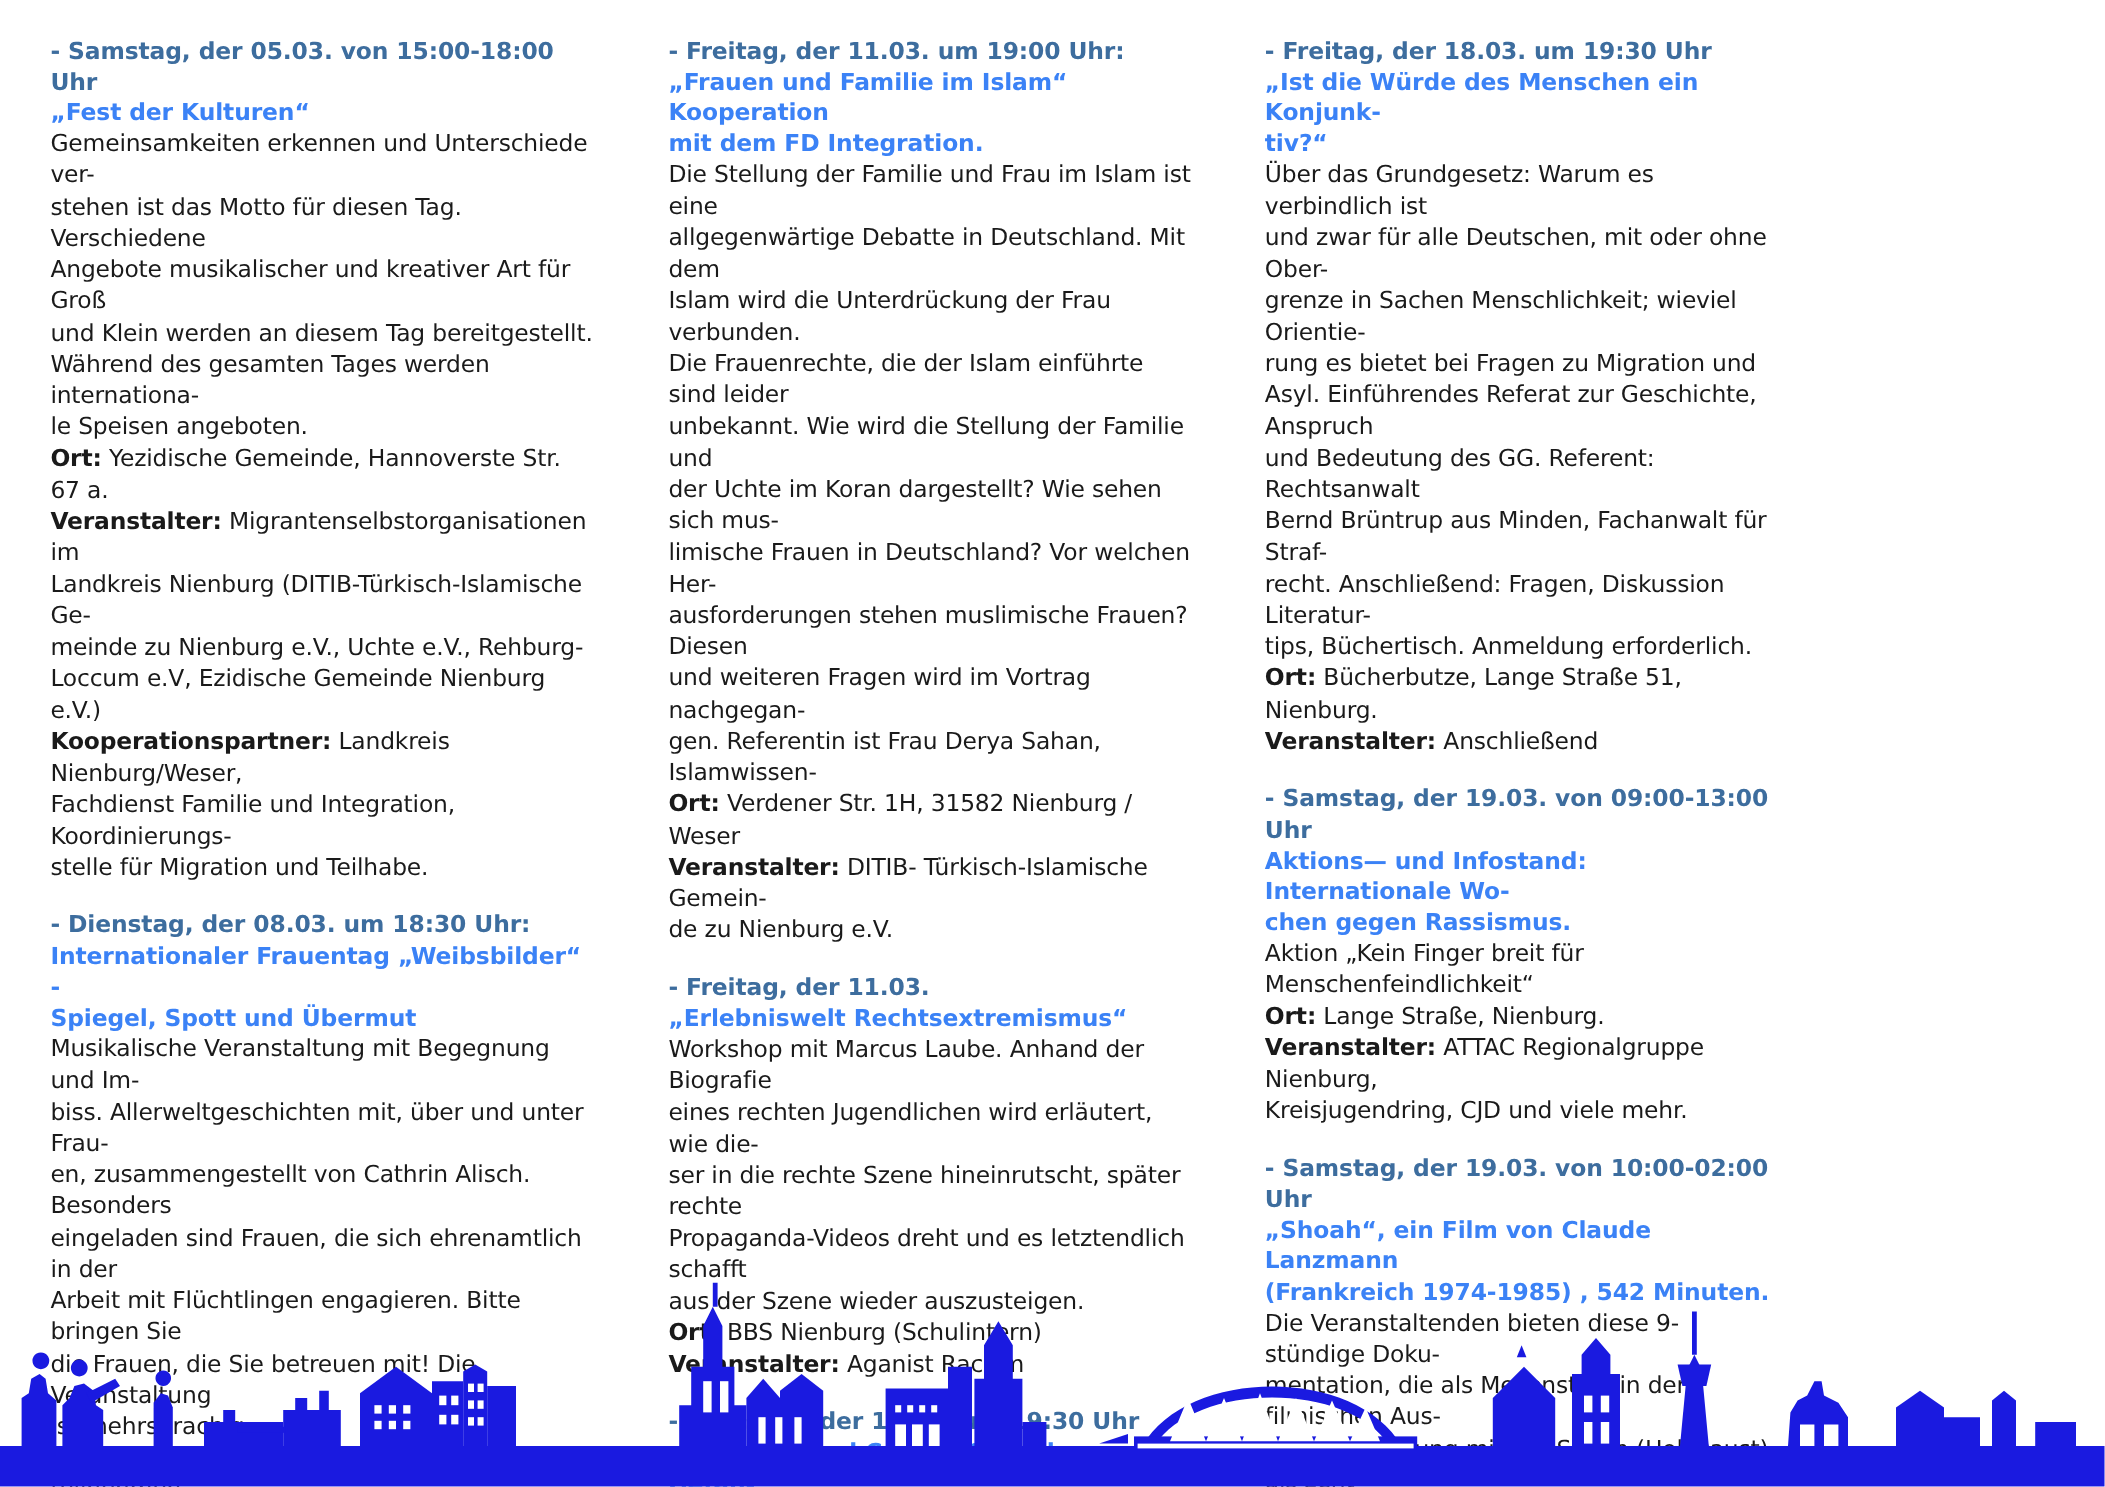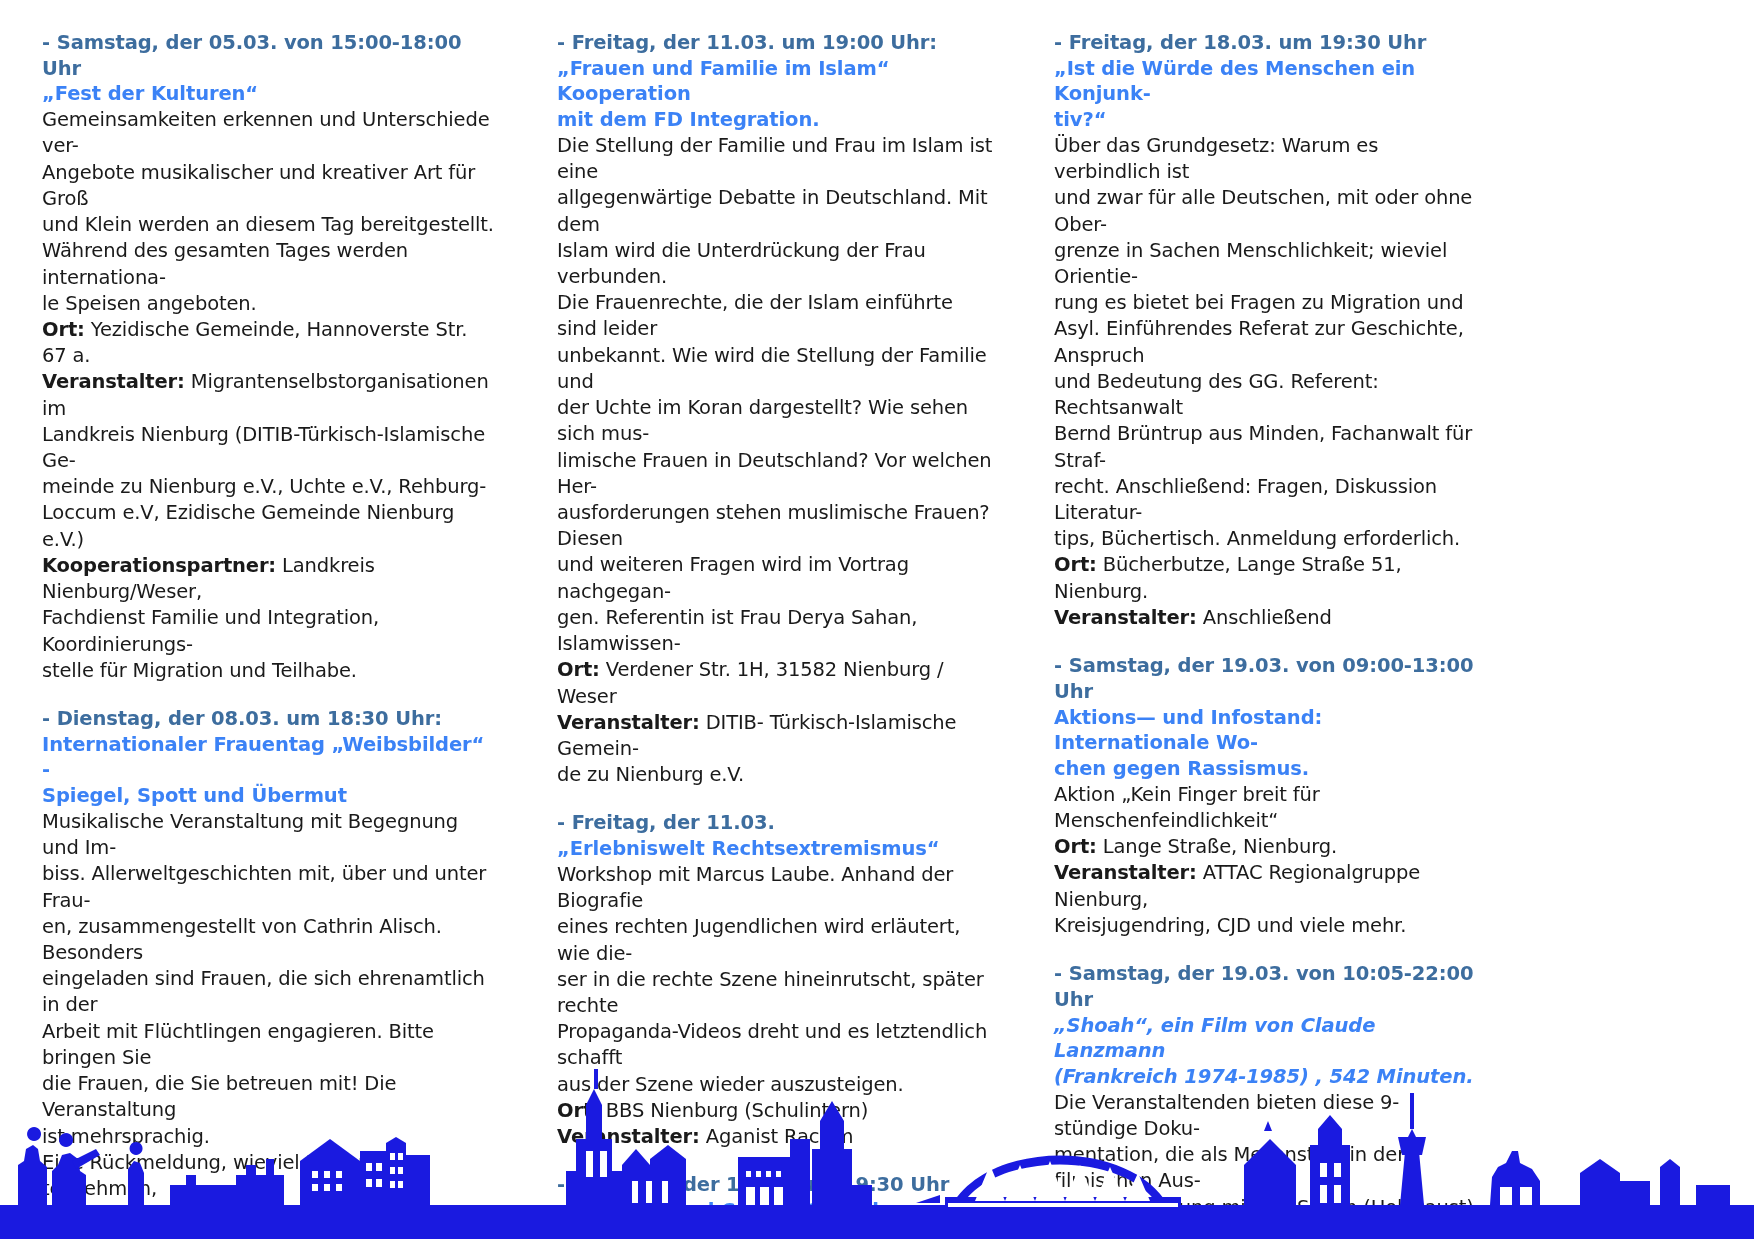--- a/index.html
+++ b/index.html
@@ -81,20 +81,21 @@
 
 <div class="page">
 
   <div class="columns" id="columns-root">
       <div class="column col1">
         <div class="event">
           <div class="ev-date">- Samstag, der 05.03. von 15:00-18:00 Uhr</div>
           <div class="ev-title" style="white-space: pre-line;">„Fest der Kulturen“</div>
           <div class="ev-body">
             <span class="ev-line"><span>Gemeinsamkeiten erkennen und Unterschiede ver-</span></span>
+            <span class="ev-line"><span>stehen ist das Motto für diesen Tag. Verschiedene</span></span>
             <span class="ev-line"><span>Angebote musikalischer und kreativer Art für Groß</span></span>
             <span class="ev-line"><span>und Klein werden an diesem Tag bereitgestellt.</span></span>
             <span class="ev-line"><span>Während des gesamten Tages werden internationa-</span></span>
             <span class="ev-line"><span>le Speisen angeboten.</span></span>
             <span class="ev-line"><span class="lbl">Ort:</span><span> Yezidische Gemeinde, Hannoverste Str. 67 a.</span></span>
             <span class="ev-line"><span class="lbl">Veranstalter:</span><span> Migrantenselbstorganisationen im</span></span>
             <span class="ev-line"><span>Landkreis Nienburg (DITIB-Türkisch-Islamische Ge-</span></span>
             <span class="ev-line"><span>meinde zu Nienburg e.V., Uchte e.V., Rehburg-</span></span>
             <span class="ev-line"><span>Loccum e.V, Ezidische Gemeinde Nienburg e.V.)</span></span>
             <span class="ev-line"><span class="lbl">Kooperationspartner:</span><span> Landkreis Nienburg/Weser,</span></span>
@@ -183,22 +184,22 @@
           <div class="ev-title" style="white-space: pre-line;">Aktions— und Infostand: Internationale Wo-
 chen gegen Rassismus.</div>
           <div class="ev-body">
             <span class="ev-line"><span>Aktion „Kein Finger breit für Menschenfeindlichkeit“</span></span>
             <span class="ev-line"><span class="lbl">Ort:</span><span> Lange Straße, Nienburg.</span></span>
             <span class="ev-line"><span class="lbl">Veranstalter:</span><span> ATTAC Regionalgruppe Nienburg,</span></span>
             <span class="ev-line"><span>Kreisjugendring, CJD und viele mehr.</span></span>
           </div>
         </div>
         <div class="event">
-          <div class="ev-date">- Samstag, der 19.03. von 10:05-22:00 Uhr</div>
-          <div class="ev-title" style="white-space: pre-line; font-style: italic;">„Shoah“, ein Film von Claude Lanzmann
+          <div class="ev-date">- Samstag, der 19.03. von 10:00-02:00 Uhr</div>
+          <div class="ev-title" style="white-space: pre-line;">„Shoah“, ein Film von Claude Lanzmann
 (Frankreich 1974-1985) , 542 Minuten.</div>
           <div class="ev-body">
             <span class="ev-line"><span>Die Veranstaltenden bieten diese 9-stündige Doku-</span></span>
             <span class="ev-line"><span>mentation, die als Meilenstein in der filmischen Aus-</span></span>
             <span class="ev-line"><span>einandersetzung mit der Shoah (Holocaust) als zent-</span></span>
           </div>
         </div>
       </div>
     </div>
 

